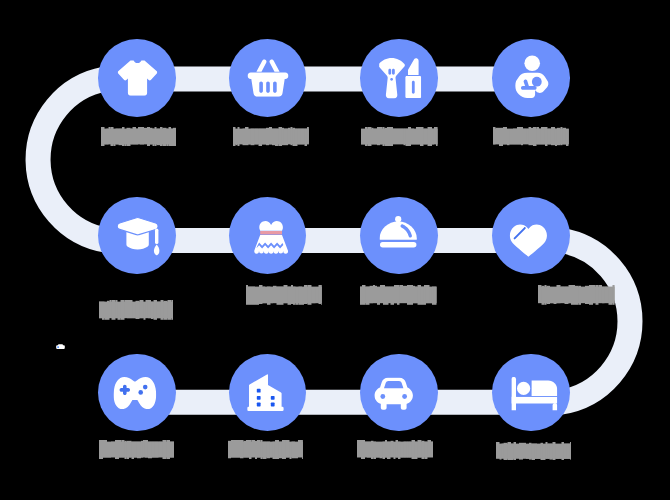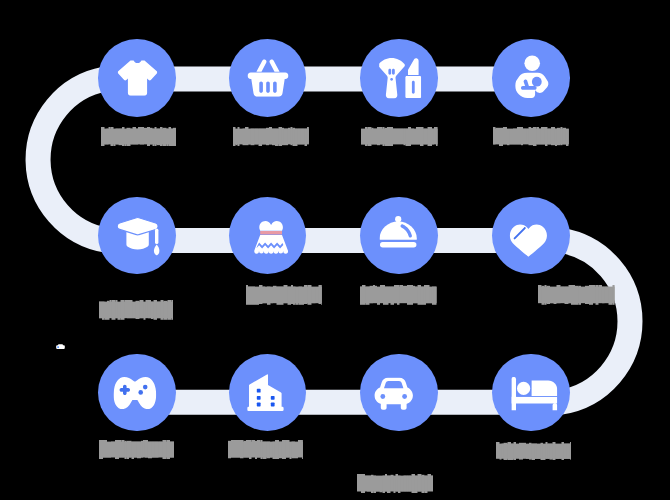--- a/index.html
+++ b/index.html
@@ -420,21 +420,21 @@
   <div class="node" style="left:360.2px;top:353.9px;">
     <svg style="transform:translate(-4.80px,1.30px)" width="39" height="33" viewBox="0 0 39 33">
         <path fill="#fff" d="M13.6 0.4 H25.4 C28.2 0.4 30.6 2.2 31.4 4.8 L33.2 10.2 C36.4 11.5 38.7 14.6 38.7 18.2 C38.7 23.0 34.8 26.9 30.0 26.9 H9.0 C4.2 26.9 0.3 23.0 0.3 18.2 C0.3 14.6 2.6 11.5 5.8 10.2 L7.6 4.8 C8.4 2.2 10.8 0.4 13.6 0.4 Z"></path>
         <path fill="#6C90FC" d="M14.2 3.8 H24.8 C26.0 3.8 27.1 4.6 27.5 5.8 L29.2 11.0 H9.8 L11.5 5.8 C11.9 4.6 13.0 3.8 14.2 3.8 Z"></path>
         <circle fill="#6C90FC" cx="8.6" cy="19.2" r="2.4"></circle>
         <circle fill="#6C90FC" cx="30.4" cy="19.2" r="2.4"></circle>
         <path fill="#fff" d="M6.6 24.6 H12.4 V30.5 C12.4 31.6 11.5 32.5 10.4 32.5 H8.6 C7.5 32.5 6.6 31.6 6.6 30.5 Z"></path>
         <path fill="#fff" d="M26.6 24.6 H32.4 V30.5 C32.4 31.6 31.5 32.5 30.4 32.5 H28.6 C27.5 32.5 26.6 31.6 26.6 30.5 Z"></path>
       </svg>
   </div>
-  <div class="label" style="left:356.7px;top:439.7px;width:76.2px;height:19.1px;margin-top:34px;">
+  <div class="label" style="left:356.7px;top:439.7px;width:76.2px;height:19.1px;">
     <svg class="labelfx" width="76.2" height="19.1" viewBox="0 0 76.2 19.1">
         <rect x="0" y="1.6" width="76.2" height="15.9" fill="#9B9B9B"></rect>
         <rect x="0.0" y="0.0" width="4.0" height="16.7" fill="#9B9B9B"></rect>
         <rect x="4.0" y="0.0" width="4.0" height="19.1" fill="#9B9B9B"></rect>
         <rect x="8.0" y="1.6" width="2.0" height="15.1" fill="#9B9B9B"></rect>
         <rect x="10.0" y="1.6" width="4.0" height="15.9" fill="#9B9B9B"></rect>
         <rect x="14.0" y="0.8" width="2.5" height="18.3" fill="#9B9B9B"></rect>
         <rect x="16.5" y="1.6" width="2.5" height="17.5" fill="#9B9B9B"></rect>
         <rect x="19.0" y="2.4" width="3.5" height="15.1" fill="#9B9B9B"></rect>
         <rect x="22.5" y="2.4" width="3.0" height="15.9" fill="#9B9B9B"></rect>

